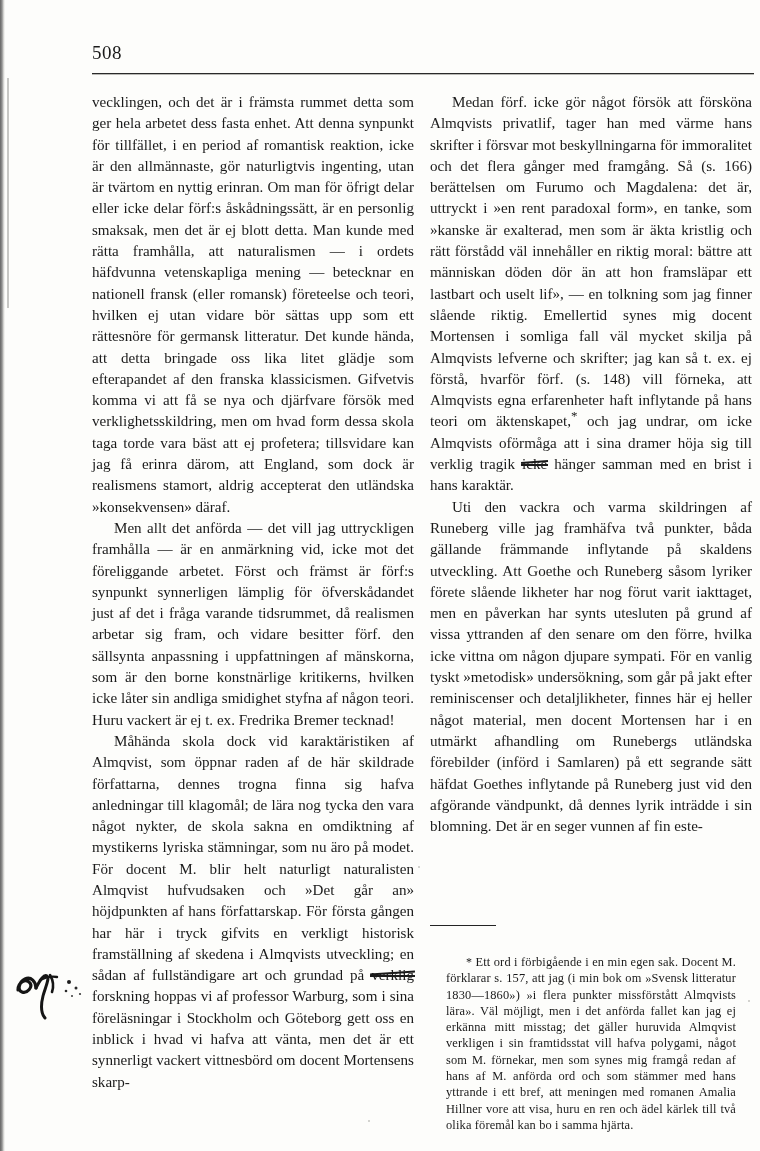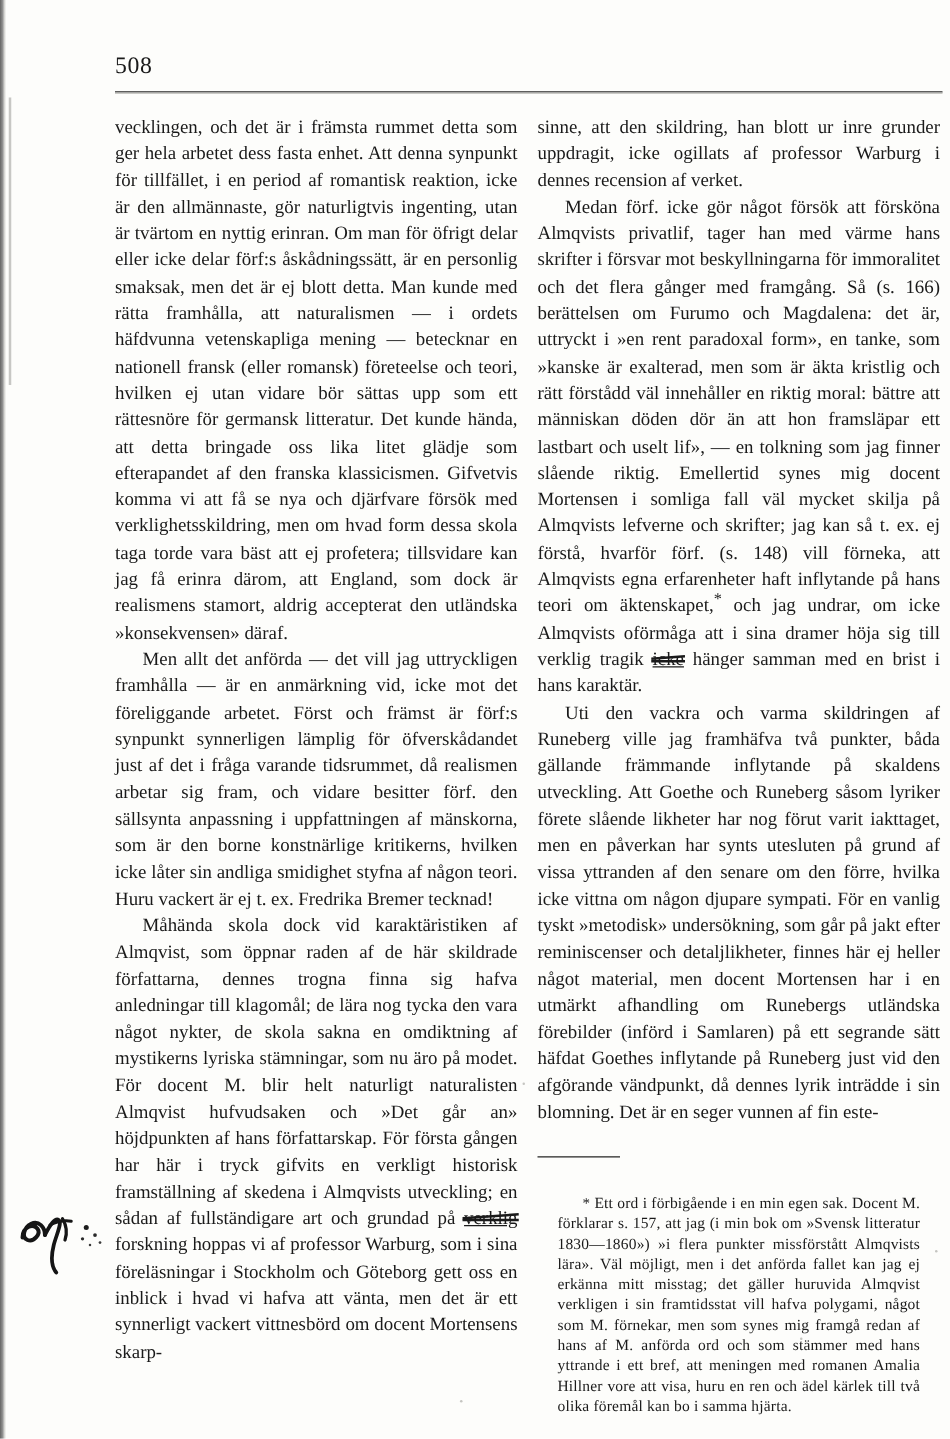--- a/index.html
+++ b/index.html
@@ -104,21 +104,20 @@
     text-indent: 0;
   }
   .col p.indent {
     text-indent: 22px;
   }
 
   
   .strike {
     position: relative;
     white-space: nowrap;
-    text-decoration: underline;
   }
   .strike::after {
     content: "";
     position: absolute;
     left: -1px;
     right: -1px;
     top: 52%;
     height: 2px;
     background: #1a1a1a;
   }
@@ -193,21 +192,20 @@
   </div>
   <div class="head-rule"></div>
 
   <div class="col col-left">
     <p>vecklingen, och det är i främsta rummet detta som ger hela arbetet dess fasta enhet. Att denna synpunkt för tillfället, i en period af romantisk reaktion, icke är den allmännaste, gör naturligtvis ingenting, utan är tvärtom en nyttig erinran. Om man för öfrigt delar eller icke delar förf:s åskådningssätt, är en personlig smaksak, men det är ej blott detta. Man kunde med rätta framhålla, att naturalismen — i ordets häfdvunna vetenskapliga mening — betecknar en nationell fransk (eller romansk) företeelse och teori, hvilken ej utan vidare bör sättas upp som ett rättesnöre för germansk litteratur. Det kunde hända, att detta bringade oss lika litet glädje som efterapandet af den franska klassicismen. Gifvetvis komma vi att få se nya och djärfvare försök med verklighetsskildring, men om hvad form dessa skola taga torde vara bäst att ej profetera; tillsvidare kan jag få erinra därom, att England, som dock är realismens stamort, aldrig accepterat den utländska »konsekvensen» däraf.</p>
     <p class="indent">Men allt det anförda — det vill jag uttryckligen framhålla — är en anmärkning vid, icke mot det föreliggande arbetet. Först och främst är förf:s synpunkt synnerligen lämplig för öfverskådandet just af det i fråga varande tidsrummet, då realismen arbetar sig fram, och vidare besitter förf. den sällsynta anpassning i uppfattningen af mänskorna, som är den borne konstnärlige kritikerns, hvilken icke låter sin andliga smidighet styfna af någon teori. Huru vackert är ej t. ex. Fredrika Bremer tecknad!</p>
     <p class="indent"><span>Måhända skola dock vid karaktäristiken af Almqvist, som öppnar raden af de här skildrade författarna, dennes trogna finna sig hafva anledningar till klagomål; de lära nog tycka den vara något nykter, de skola sakna en omdiktning af mystikerns lyriska stämningar, som nu äro på modet. För docent M. blir helt naturligt naturalisten Almqvist hufvudsaken och »Det går an» höjdpunkten af hans författarskap. För första gången har här i tryck gifvits en verkligt historisk framställning af skedena i Almqvists utveckling; en sådan af fullständigare art och grundad på </span><span class="strike">verklig</span><span> forskning hoppas vi af professor Warburg, som i sina föreläsningar i Stockholm och Göteborg gett oss en inblick i hvad vi hafva att vänta, men det är ett synnerligt vackert vittnesbörd om docent Mortensens skarp-</span></p>
   </div>
 
   <div class="col col-right">
-    <p>sinne, att den skildring, han blott ur inre grunder uppdragit, icke ogillats af professor Warburg i dennes recension af verket.</p>
     <p class="indent"><span>Medan förf. icke gör något försök att försköna Almqvists privatlif, tager han med värme hans skrifter i försvar mot beskyllningarna för immoralitet och det flera gånger med framgång. Så (s. 166) berättelsen om Furumo och Magdalena: det är, uttryckt i »en rent paradoxal form», en tanke, som »kanske är exalterad, men som är äkta kristlig och rätt förstådd väl innehåller en riktig moral: bättre att människan döden dör än att hon framsläpar ett lastbart och uselt lif», — en tolkning som jag finner slående riktig. Emellertid synes mig docent Mortensen i somliga fall väl mycket skilja på Almqvists lefverne och skrifter; jag kan så t. ex. ej förstå, hvarför förf. (s. 148) vill förneka, att Almqvists egna erfarenheter haft inflytande på hans teori om äktenskapet,</span><sup class="fn">*</sup><span> och jag undrar, om icke Almqvists oförmåga att i sina dramer höja sig till verklig tragik </span><span class="strike">icke</span><span> hänger samman med en brist i hans karaktär.</span></p>
     <p class="indent">Uti den vackra och varma skildringen af Runeberg ville jag framhäfva två punkter, båda gällande främmande inflytande på skaldens utveckling. Att Goethe och Runeberg såsom lyriker förete slående likheter har nog förut varit iakttaget, men en påverkan har synts utesluten på grund af vissa yttranden af den senare om den förre, hvilka icke vittna om någon djupare sympati. För en vanlig tyskt »metodisk» undersökning, som går på jakt efter reminiscenser och detaljlikheter, finnes här ej heller något material, men docent Mortensen har i en utmärkt afhandling om Runebergs utländska förebilder (införd i Samlaren) på ett segrande sätt häfdat Goethes inflytande på Runeberg just vid den afgörande vändpunkt, då dennes lyrik inträdde i sin blomning. Det är en seger vunnen af fin este-</p>
   </div>
 
   <div class="footnote-rule"></div>
   <div class="footnote">
     <p><span class="star">*</span> <span>Ett ord i förbigående i en min egen sak. Docent M. förklarar s. 157, att jag (i min bok om »Svensk litteratur 1830—1860») »i flera punkter missförstått Almqvists lära». Väl möjligt, men i det anförda fallet kan jag ej erkänna mitt misstag; det gäller huruvida Almqvist verkligen i sin framtidsstat vill hafva polygami, något som M. förnekar, men som synes mig framgå redan af hans af M. anförda ord och som stämmer med hans yttrande i ett bref, att meningen med romanen Amalia Hillner vore att visa, huru en ren och ädel kärlek till två olika föremål kan bo i samma hjärta.</span></p>
   </div>
 
   <div class="margin-note">

